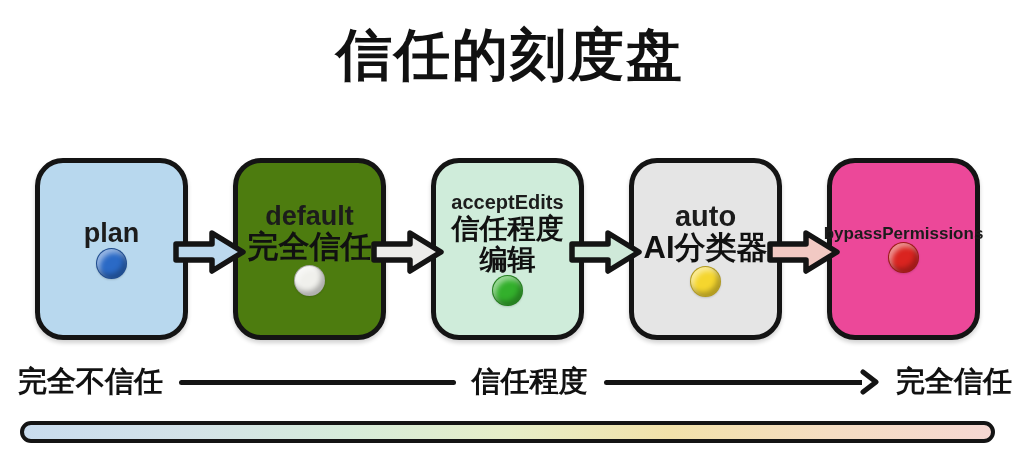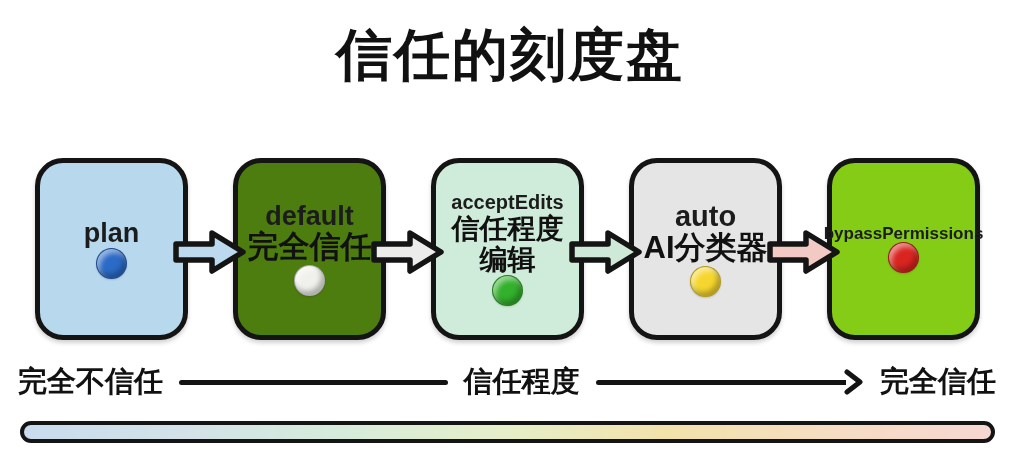--- a/index.html
+++ b/index.html
@@ -93,21 +93,21 @@
   .arrow-1 { left: 172px; }
   .arrow-2 { left: 370px; }
   .arrow-3 { left: 568px; }
   .arrow-4 { left: 766px; }
 
   
   .axis-row {
     position: absolute;
     top: 362px;
     left: 18px;
-    right: 24px;
+    right: 8px;
     height: 40px;
     display: flex;
     align-items: center;
     gap: 16px;
   }
   .axis-label {
     font-size: 29px;
     font-weight: 900;
     white-space: nowrap;
     color: #111111;
@@ -170,21 +170,21 @@
     </div>
 
     <div class="mode-box" style="background: #e5e5e5;">
       <div class="mode-name name-lg">auto</div>
       <div class="mode-desc">
         <div>AI分类器</div>
       </div>
       <div class="dot" style="background: rgb(245, 214, 46);"></div>
     </div>
 
-    <div class="mode-box" style="background: #84cc16;">
+    <div class="mode-box" style="background: #ec4899;">
       <div class="mode-name name-sm">bypassPermissions</div>
       <div class="dot" style="background: rgb(218, 36, 32);"></div>
     </div>
 
   </div>
 
   <div class="flow-arrow arrow-1">
     <svg viewBox="0 0 76 48" xmlns="http://www.w3.org/2000/svg">
       <polygon points="4,16 40,16 40,5 71,24 40,43 40,32 4,32" stroke="#141414" stroke-width="5.5" stroke-linejoin="round" fill="#bcd9ee"></polygon>
     </svg>

